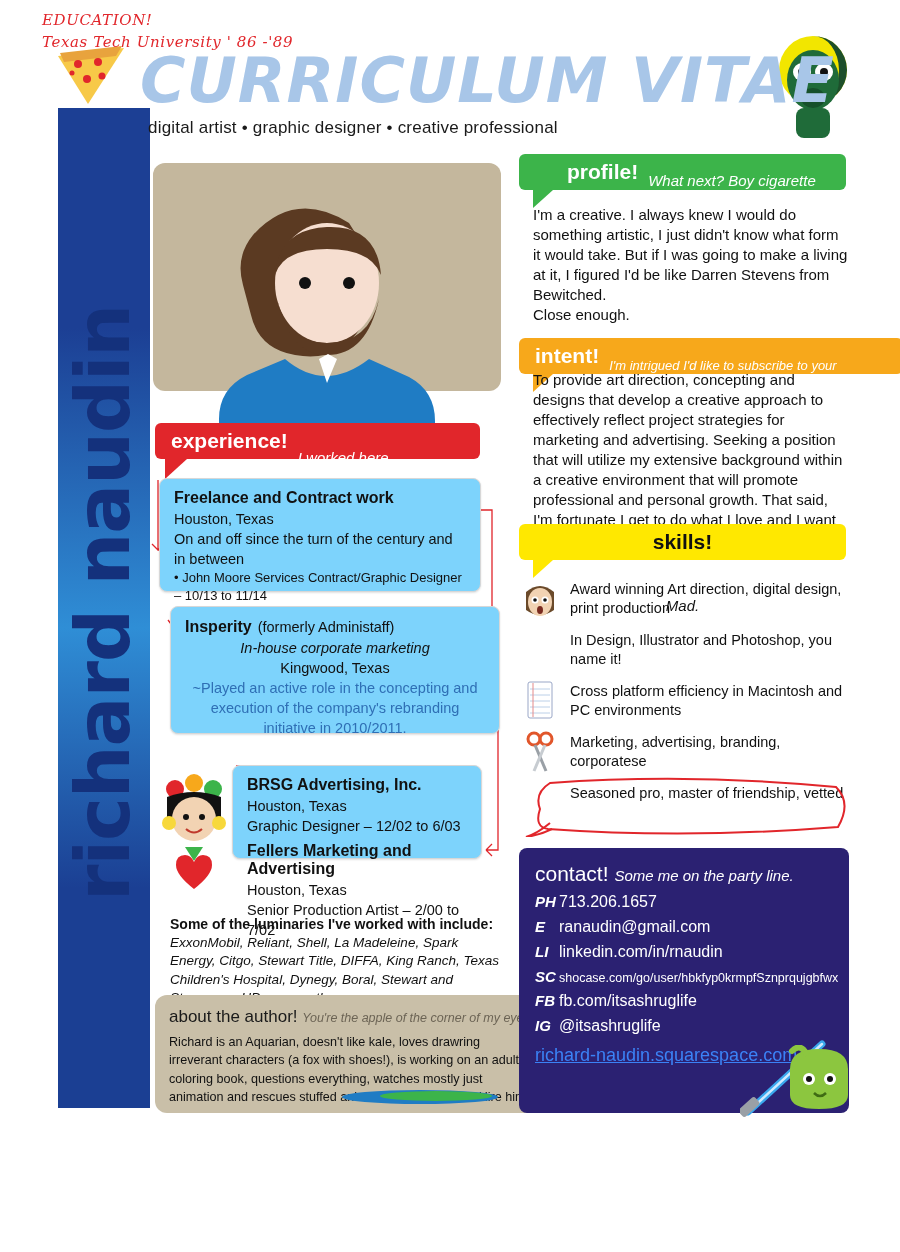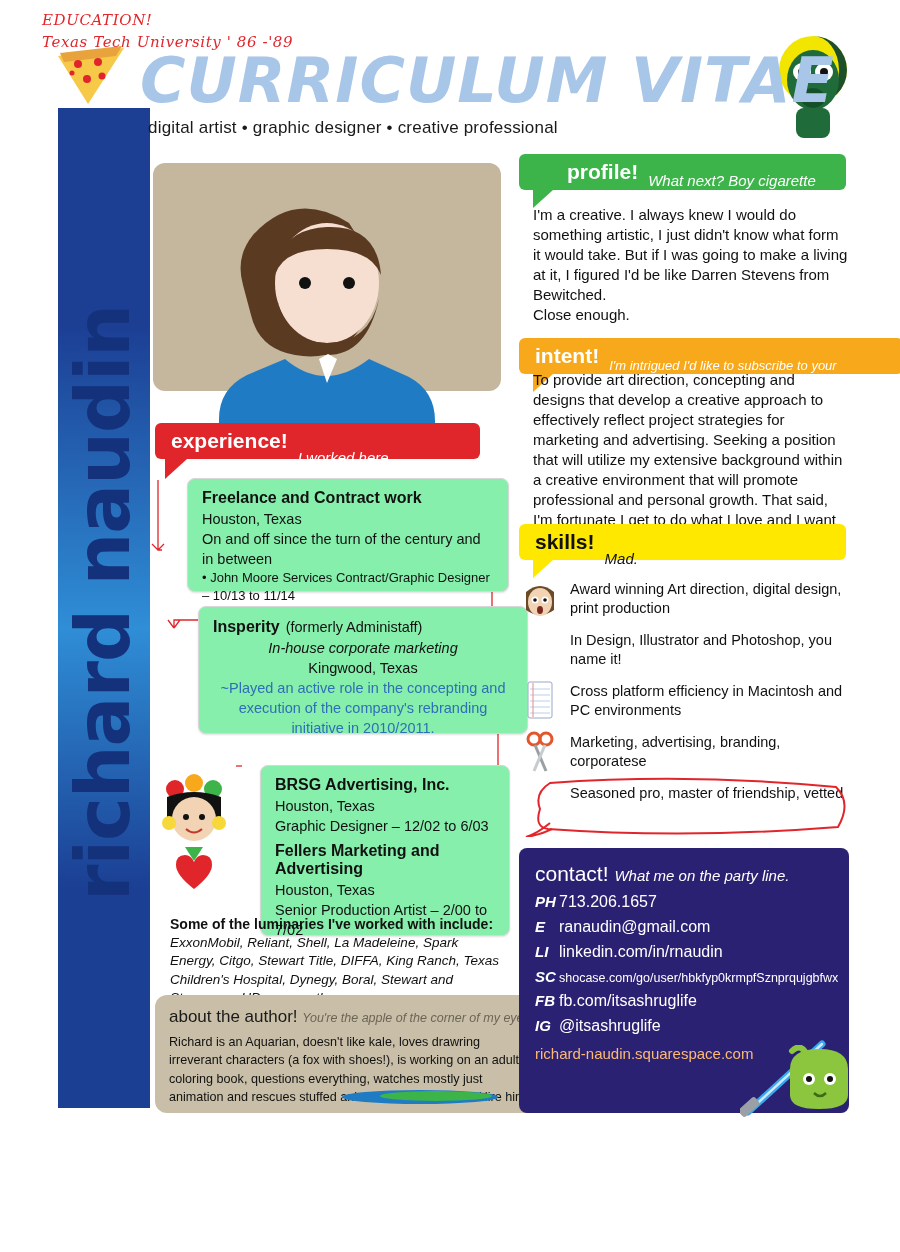--- a/index.html
+++ b/index.html
@@ -88,44 +88,44 @@
   .int-ribbon{
     position:absolute;left:519px;top:338px;width:384px;height:36px;
     background:#f7a81b;
     justify-content:space-between;
   }
   .int-tail{left:14px;top:36px;border-right:20px solid transparent;border-top:18px solid #f7a81b;}
 
   
   .sk-ribbon{
     position:absolute;left:519px;top:524px;width:327px;height:36px;
-    background:#ffe800;color:#111;
+    background:#ffe800;color:#111;flex-direction:column;
   }
   .sk-tail{left:14px;top:36px;border-right:20px solid transparent;border-top:18px solid #ffe800;}
 
   
   .rtext{
     position:absolute;color:#111;font-size:15px;line-height:1.33;
   }
   .profile-body{left:533px;top:205px;width:316px;}
   .intent-body{left:533px;top:370px;width:316px;}
 
   
   .exp-box{
-    position:absolute;background:#86efac;border:1px solid #d7d7d7;border-radius:8px;
+    position:absolute;background:#7dd3fc;border:1px solid #d7d7d7;border-radius:8px;
     box-shadow:0 1px 2px rgba(0,0,0,.12);
-    box-sizing:border-box;padding:10px 14px;margin-left:28px;
+    box-sizing:border-box;padding:10px 14px;
   }
   .exp-box h3{margin:0 0 2px 0;font-size:16px;color:#111;}
   .exp-box .line{font-size:14.5px;color:#111;line-height:1.38;}
   .exp-box .blue{color:#2f6fb5;}
   .exp-box .ital{font-style:italic;}
   .box1{left:159px;top:478px;width:322px;height:114px;}
   .box2{left:170px;top:606px;width:330px;height:128px;text-align:center;}
-  .box3{left:232px;top:765px;width:250px;height:171px;}
+  .box3{left:232px;top:765px;width:250px;height:94px;}
 
   
   .lum{
     position:absolute;left:170px;top:915px;width:330px;
     font-size:13.5px;line-height:1.35;color:#111;
   }
   .lum b{font-size:14px;}
   .lum .names{font-style:italic;}
 
   
@@ -161,21 +161,21 @@
   .contact{
     position:absolute;left:519px;top:848px;width:330px;height:265px;
     background:#2b2172;border-radius:8px;box-sizing:border-box;padding:14px 16px;
   }
   .contact .c-hd{color:#fff;font-size:21px;}
   .contact .c-hd .c-sub{font-size:15px;font-style:italic;}
   .c-row{display:flex;align-items:baseline;margin-top:7px;color:#fff;}
   .c-key{font-style:italic;font-weight:bold;font-size:15px;width:24px;flex:0 0 24px;}
   .c-val{font-size:16px;}
   .c-small .c-val{font-size:12.5px;}
-  .c-site{color:#fdba74;font-size:15px;margin-top:10px;}
+  .c-site{color:#3b82f6;font-size:18px;margin-top:10px;text-decoration:underline;}
 
   
   .saber{position:absolute;left:740px;top:1040px;width:120px;height:80px;}
   .green{position:absolute;left:780px;top:1045px;width:78px;height:68px;}
 </style>
 </head>
 <body>
 
 <div class="page">
 
@@ -373,21 +373,21 @@
     <path d="M34 48 q-12 10 -24 14 q14 -2 26 -8" fill="none" stroke="#e1262b" stroke-width="2"></path>
   </svg>
   <div class="edu-txt">
     <div>EDUCATION!</div>
     <div>Texas Tech University ' 86 -'89</div>
   </div>
 
   <div class="contact">
     <div class="c-hd">
       <span>contact!</span>
-      <span class="c-sub">What me on the party line.</span>
+      <span class="c-sub">Some me on the party line.</span>
     </div>
 
     <div class="c-row">
       <span class="c-key">PH</span>
       <span class="c-val">713.206.1657</span>
     </div>
     <div class="c-row">
       <span class="c-key">E</span>
       <span class="c-val">ranaudin@gmail.com</span>
     </div>

